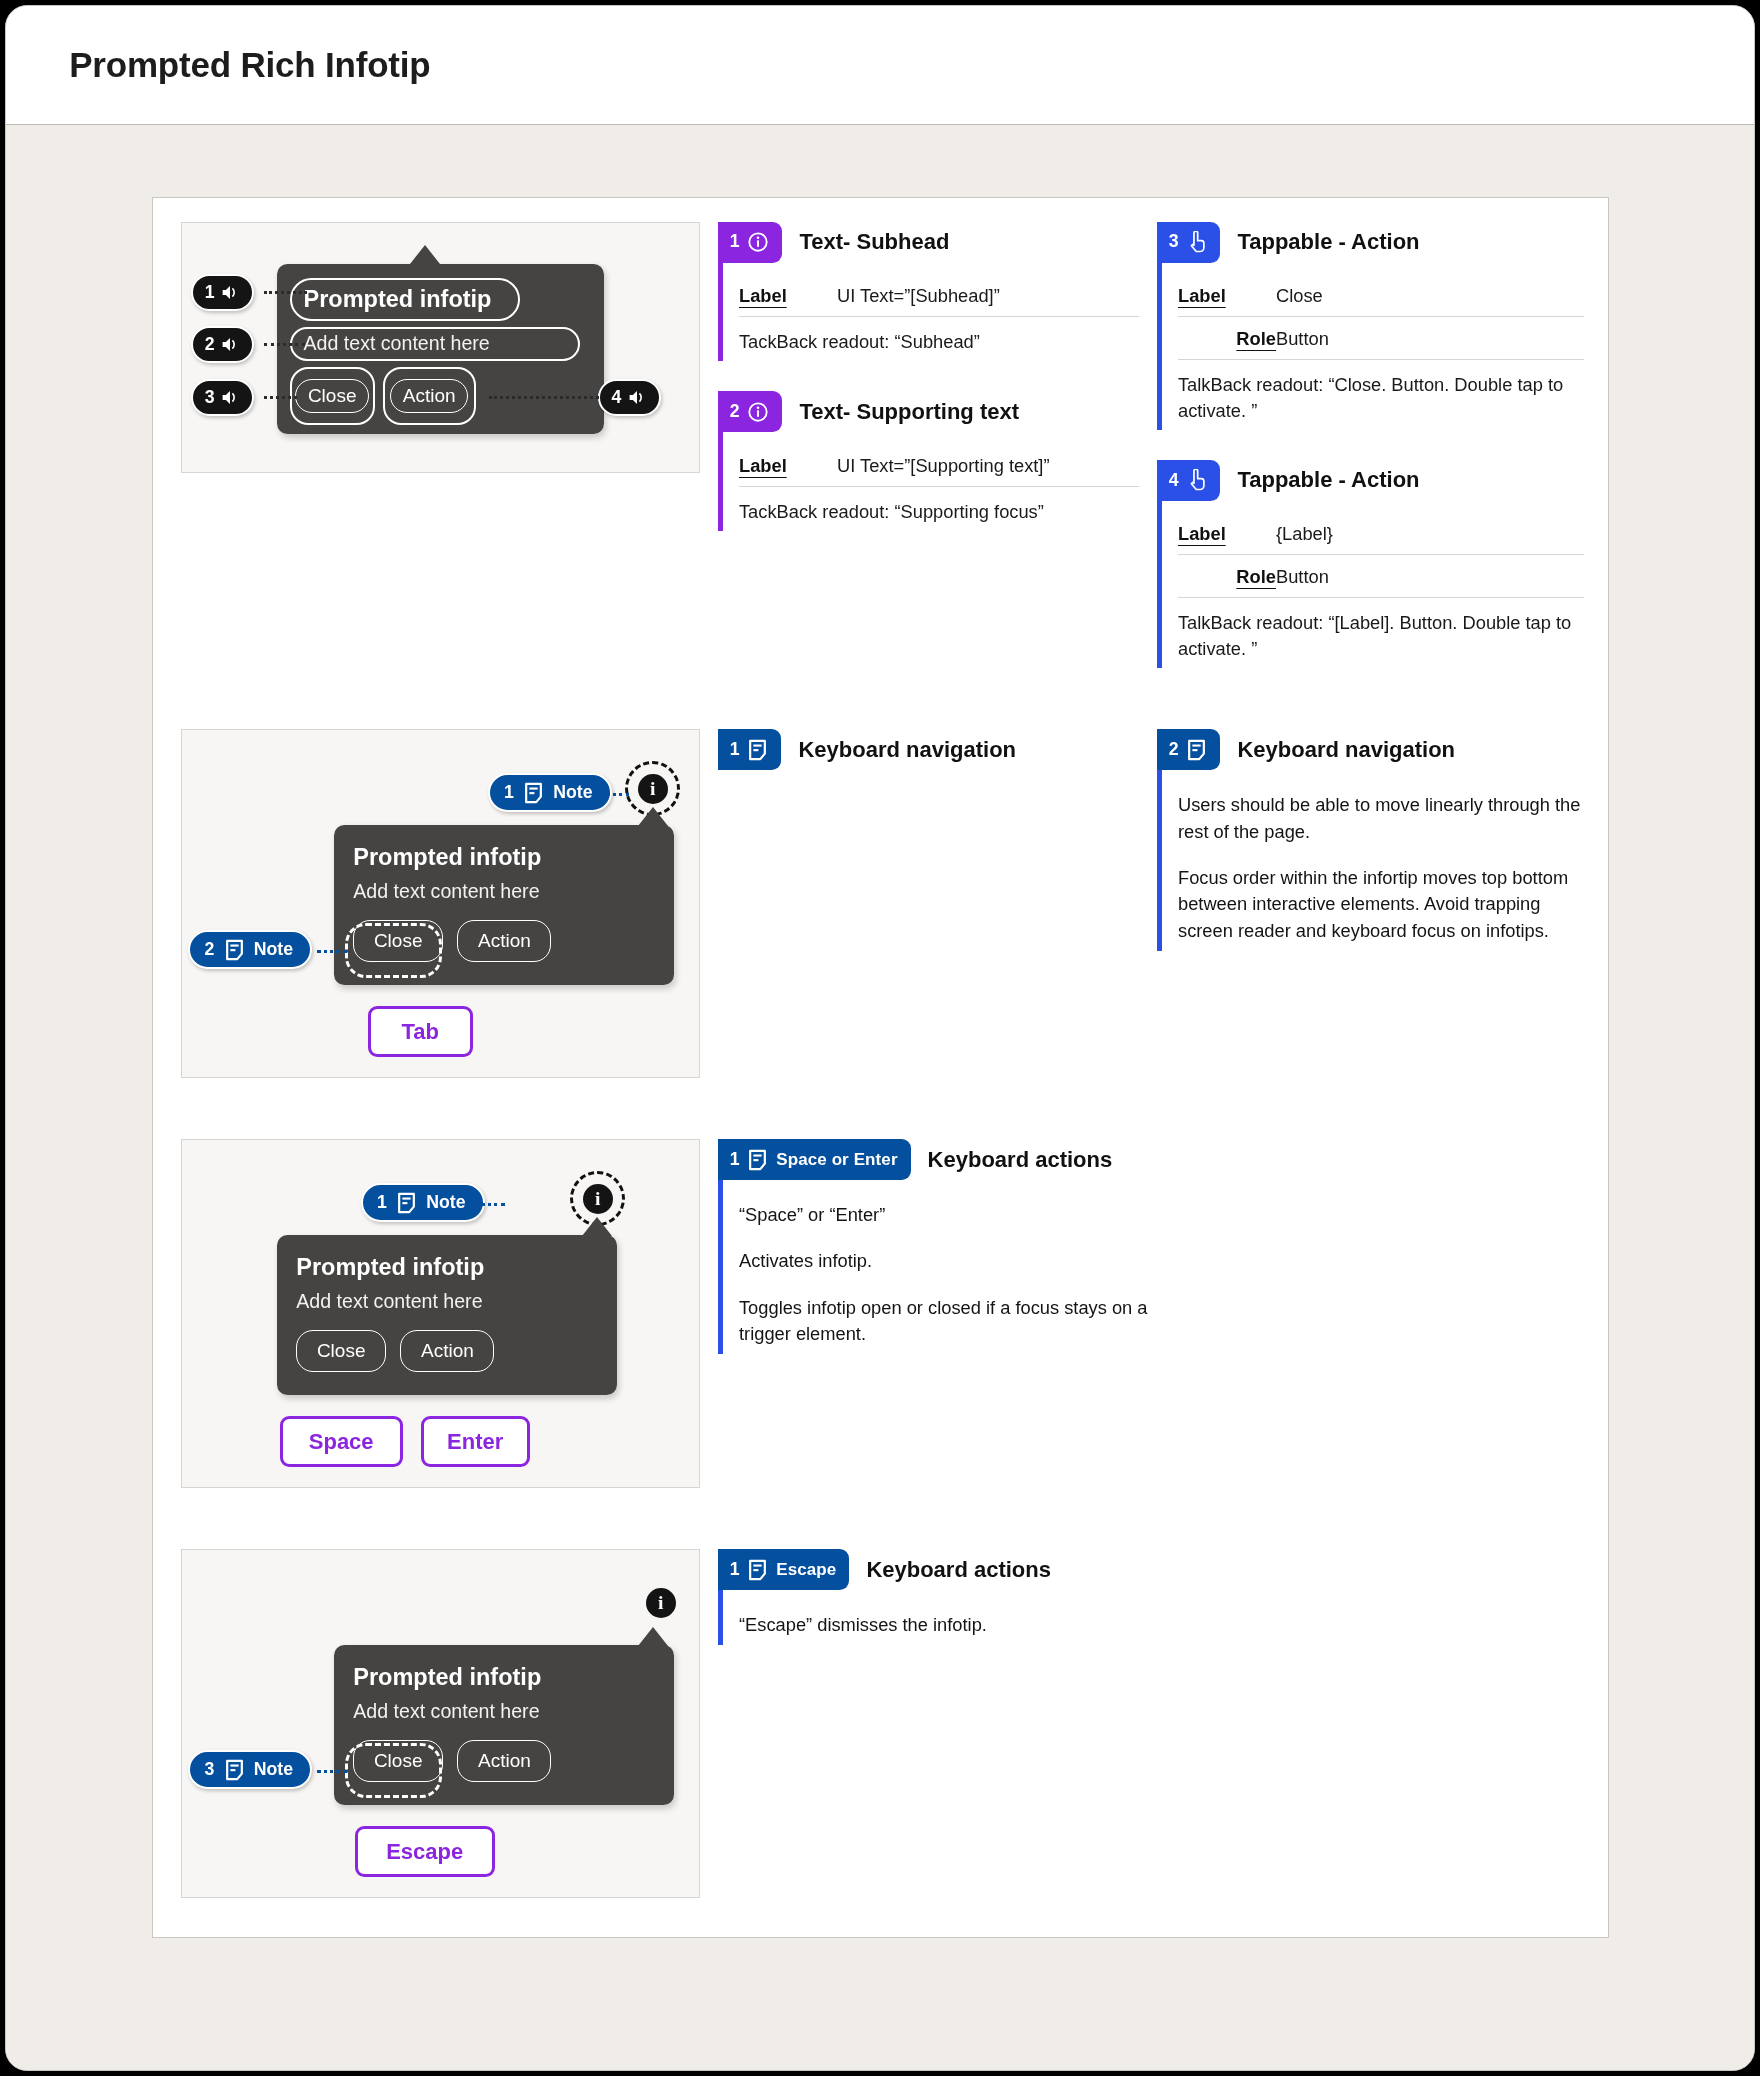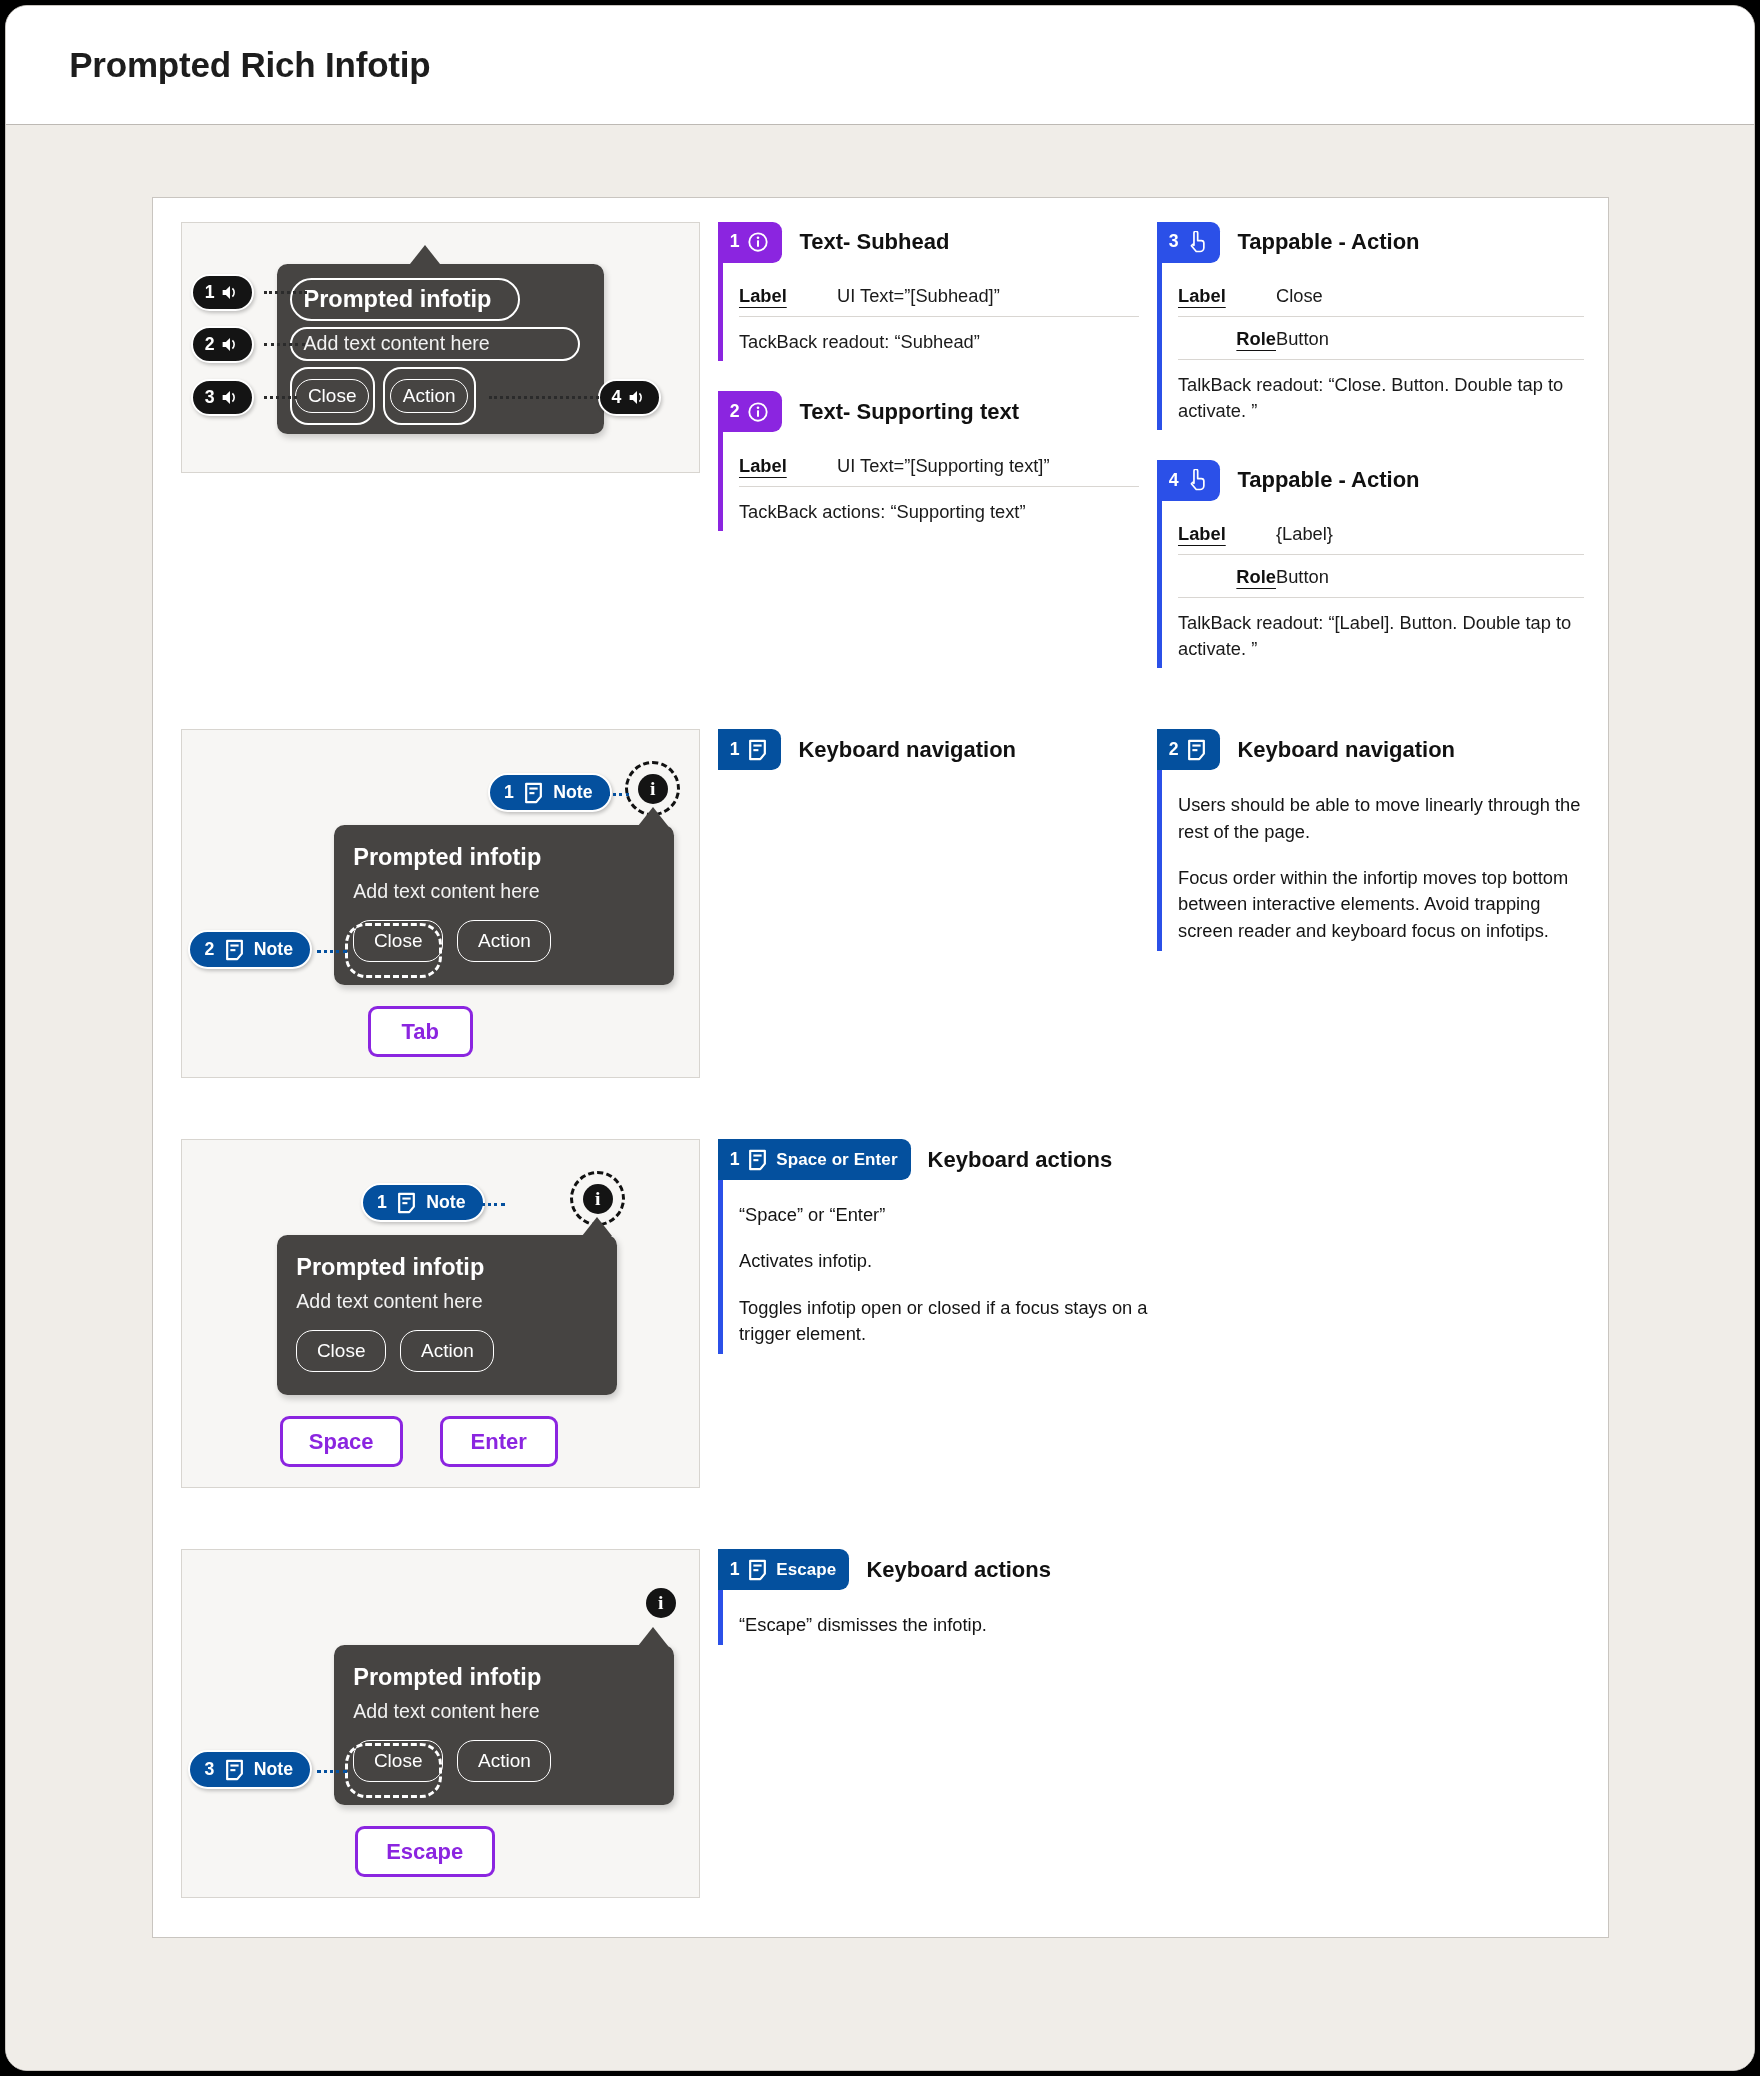--- a/index.html
+++ b/index.html
@@ -273,21 +273,21 @@
                     <rect x="10.9" y="10.2" width="2.2" height="7" fill="#fff"></rect>
                   </svg>
               </span>
               <span class="anno-title">Text- Supporting text</span>
             </div>
             <div class="anno-body">
               <div class="kv">
                 <span class="k">Label</span>
                 <span class="v">UI Text=”[Supporting text]”</span>
               </div>
-              <div class="readout">TackBack actions: “Supporting text”</div>
+              <div class="readout">TackBack readout: “Supporting focus”</div>
             </div>
           </div>
 
         </div>
 
         <div class="anno-col c2">
 
           <div class="anno">
             <div class="anno-bar blue"></div>
             <div class="anno-head">
@@ -445,21 +445,21 @@
               <div class="it-title">Prompted infotip</div>
               <div class="it-sub" style="margin-top:9.2px">Add text content here</div>
               <div class="it-btns" style="margin-top:17px">
                 <button class="it-btn">Close</button>
                 <button class="it-btn">Action</button>
               </div>
             </div>
           </div>
 
           <div class="key-chip" style="left:98px; top:276px; width:123px;">Space</div>
-          <div class="key-chip" style="left:239px; top:276px; width:118px;margin-left:19px;">Enter</div>
+          <div class="key-chip" style="left:239px; top:276px; width:109px;">Enter</div>
         </div>
 
         <div class="anno-col wide">
           <div class="anno">
             <div class="anno-bar blue"></div>
             <div class="anno-head">
               <span class="badge navy">
                 <span class="num">1</span>
                 <svg width="21" height="22" viewBox="0 0 22 24">
                     <path d="M3 2h16v14l-5 6H3z" fill="none" stroke="#fff" stroke-width="2.4" stroke-linejoin="round"></path>

